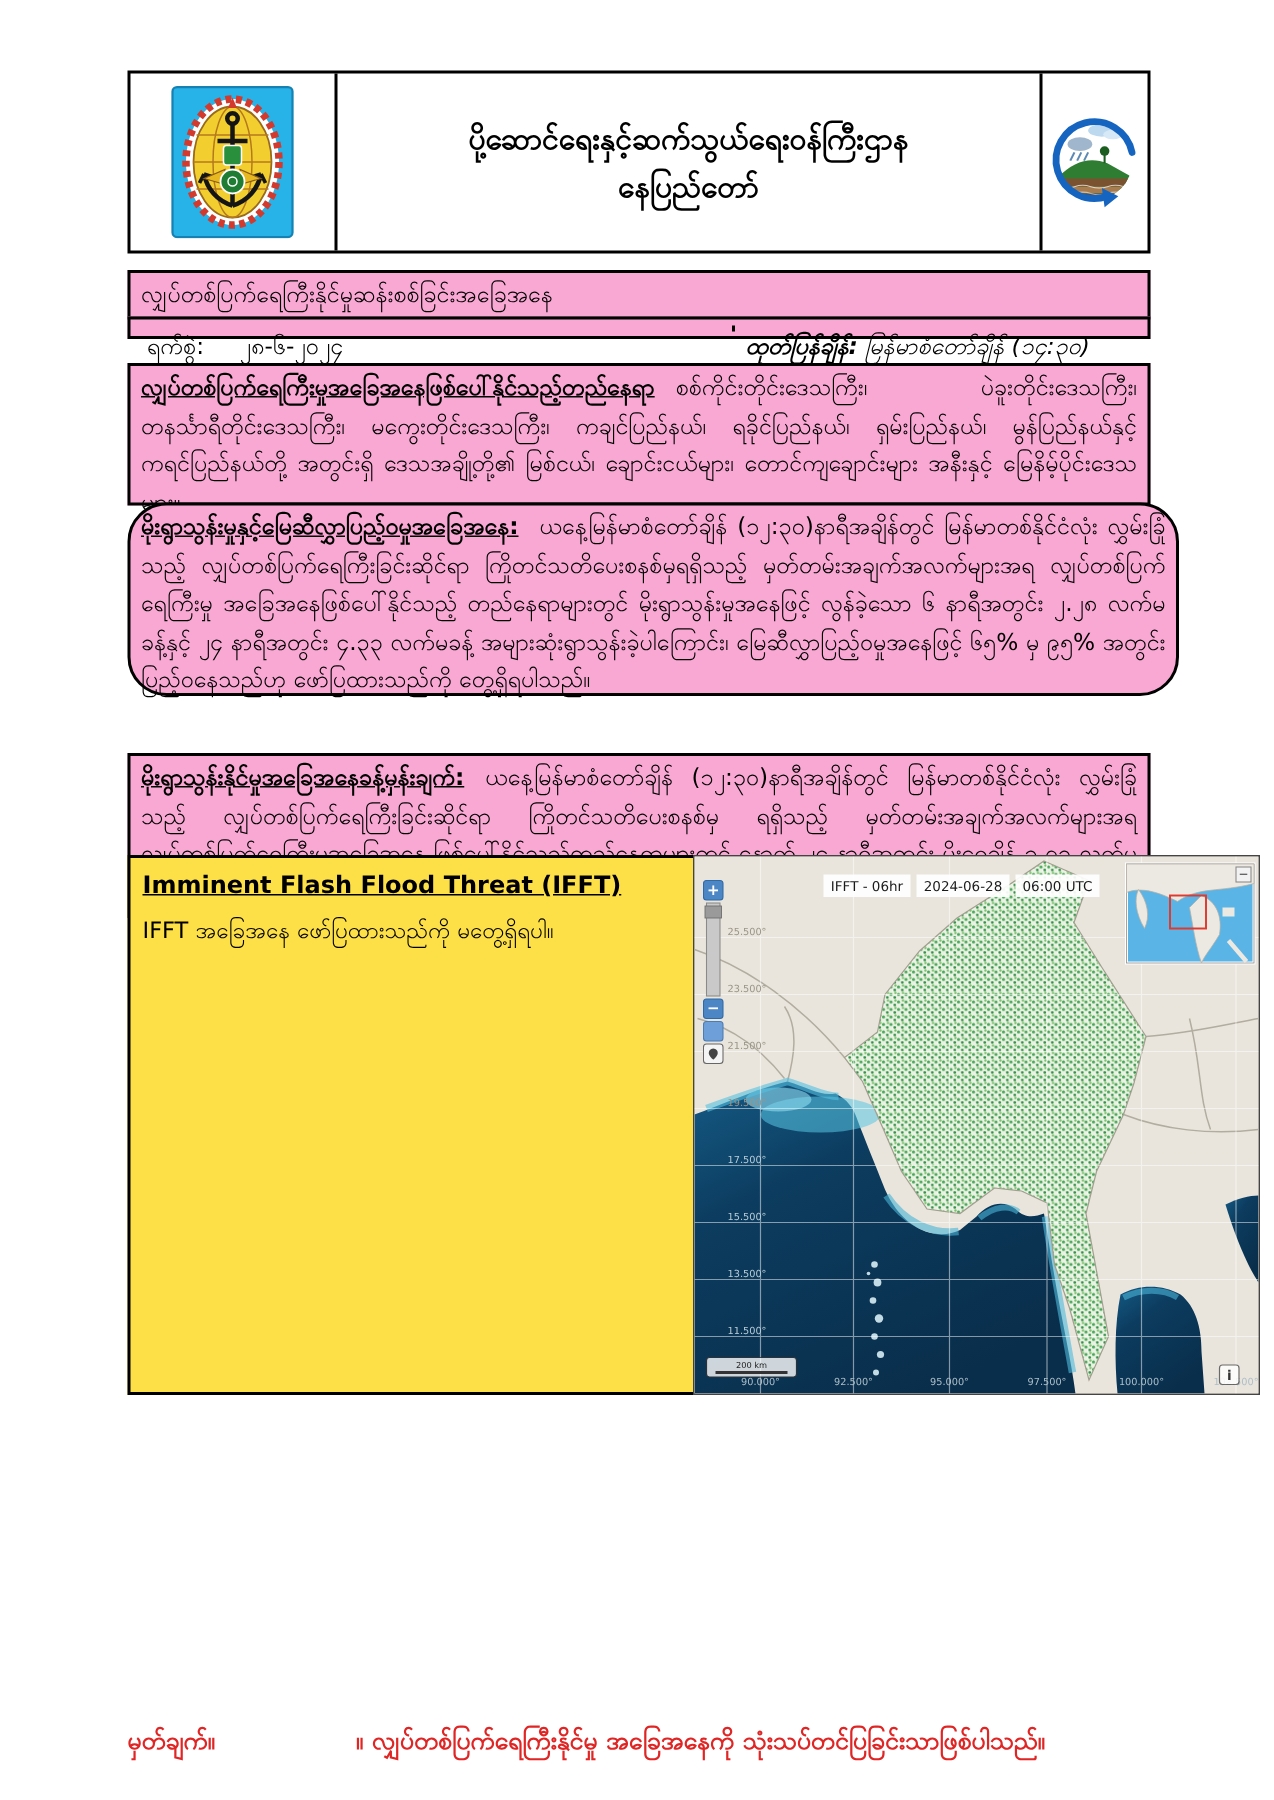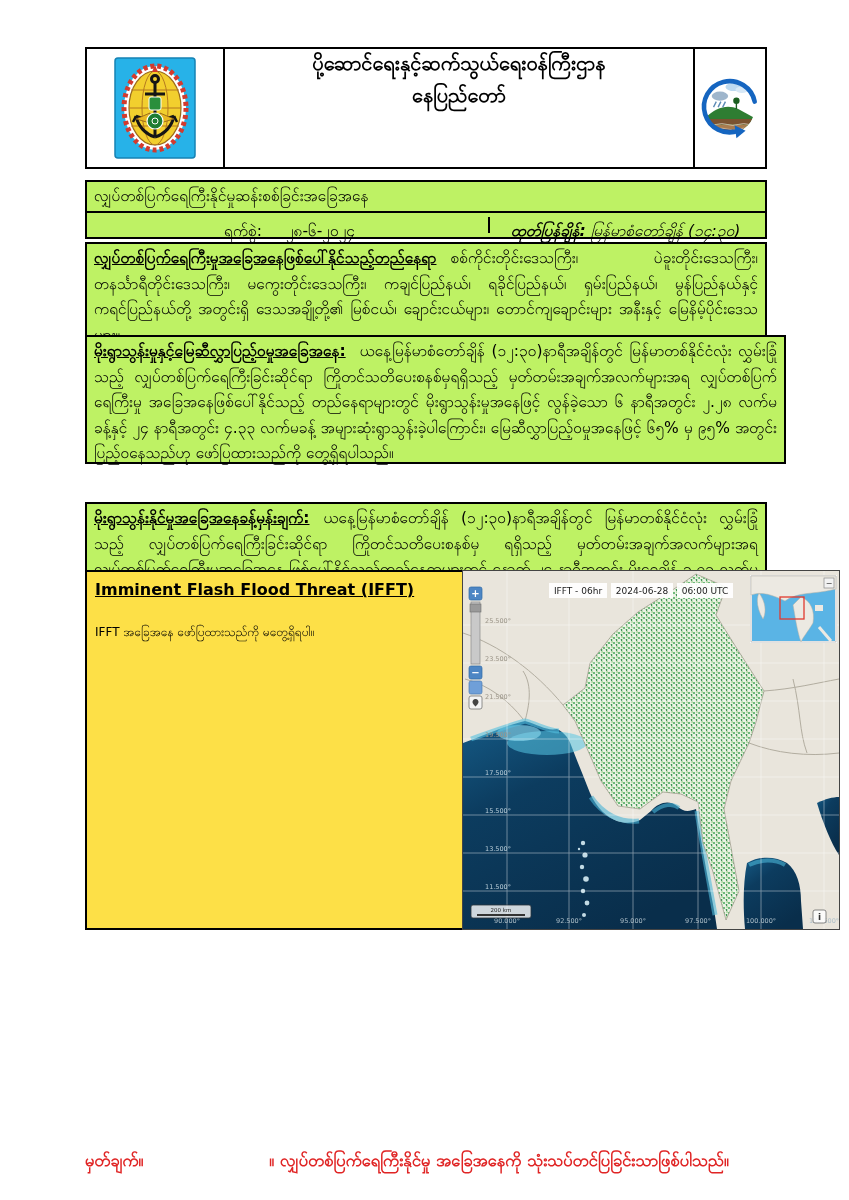--- a/index.html
+++ b/index.html
@@ -5,44 +5,44 @@
   html,body{margin:0;padding:0;}
   body{
     width:849px;height:1200px;position:relative;background:#ffffff;
     font-family:"DejaVu Sans","Liberation Sans",sans-serif;color:#000;
     overflow:hidden;
   }
   .abs{position:absolute;box-sizing:border-box;}
   
   .header-table{left:85px;top:47px;width:682px;height:122px;border:2px solid #000;display:flex;background:#fff;}
   .hcell-logo{width:136px;border-right:2px solid #000;display:flex;align-items:center;justify-content:center;}
-  .hcell-title{flex:1;border-right:2px solid #000;display:flex;flex-direction:column;align-items:center;gap:4px;}
+  .hcell-title{flex:1;border-right:2px solid #000;display:flex;flex-direction:column;align-items:center;justify-content:center;gap:4px;}
   .hcell-right{width:70px;display:flex;align-items:center;justify-content:center;}
   .htitle{font-weight:bold;font-size:20px;line-height:28px;text-align:center;}
   
-  .trow{border:2px solid #000;background:#bef264;font-size:15.5px;line-height:25.5px;padding:2px 7px;}
+  .trow{border:2px solid #000;background:#f9a8d4;font-size:15.5px;line-height:25.5px;padding:2px 7px;}
   .r-title{left:85px;top:180px;width:682px;height:33px;}
-  .r-date{left:85px;top:211px;width:682px;height:28px;padding:4px;display:flex;text-align:center;}
+  .r-date{left:85px;top:211px;width:682px;height:15px;padding:4px;display:flex;}
   .r-date .cell-l{width:383px;border-right:2px solid #000;padding:2px 7px;}
   .r-date .cell-r{flex:1;padding:2px 7px;font-style:italic;}
   .r-sec1{left:85px;top:242px;width:682px;height:95px;text-align:justify;}
-  .r-sec2{left:85px;top:335px;width:701px;height:129px;text-align:justify;}
+  .r-sec2{left:85px;top:335px;width:701px;height:129px;text-align:justify;border-radius:26px;}
   .r-sec3{left:85px;top:462px;width:682px;height:110px;text-align:justify;margin-top:40px;}
   .sec-h{font-weight:bold;text-decoration:underline;}
   .sec-sp{display:inline-block;width:14px;}
   .bold{font-weight:bold;}
   
   .r-map-left{left:85px;top:570px;width:379px;height:360px;border:2px solid #000;background:#fde047;padding:5px 8px;}
   .ifft-h{font-weight:bold;text-decoration:underline;font-size:16px;line-height:26px;}
-  .ifft-b{font-size:12px;line-height:26px;margin-top:16px;}
+  .ifft-b{font-size:15px;line-height:26px;margin-top:4px;}
   .map-wrap{left:462px;top:570px;width:378px;height:360px;border:1px solid #444;background:#e9e5dc;}
   
   .note{left:85px;top:1126px;width:700px;color:#e02525;font-weight:bold;font-size:16.5px;}
   .note-label{display:inline-block;margin-top:24px;}
-  .note-text{display:inline-block;margin-left:120px;}
+  .note-text{display:inline-block;margin-left:88px;}
   svg text{font-family:"DejaVu Sans","Liberation Sans",sans-serif;}
 </style>
 </head>
 <body>
 
 <div class="abs header-table">
   <div class="hcell-logo">
 
     <svg width="82" height="102" viewBox="0 0 82 102">
       <rect x="1" y="1" width="80" height="100" rx="3" fill="#27b2e8" stroke="#1682b4" stroke-width="1.5"></rect>

